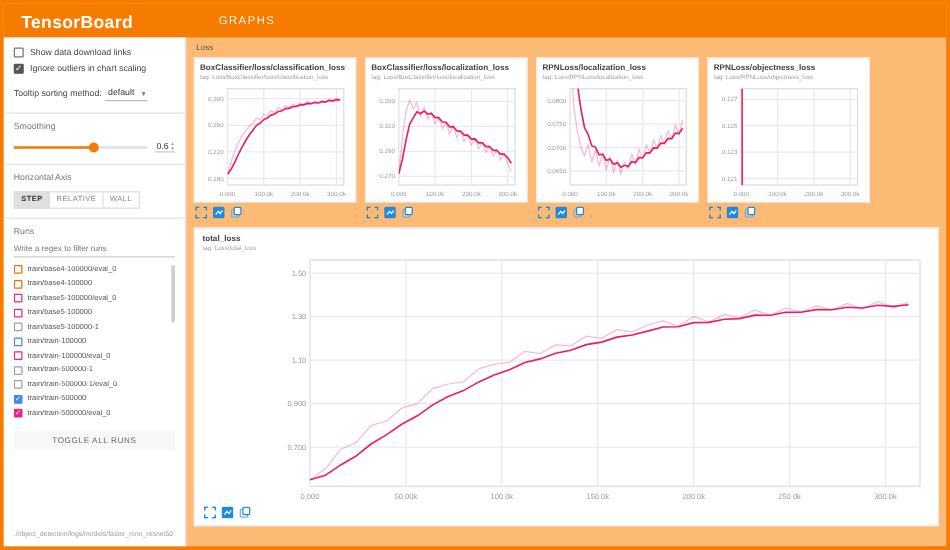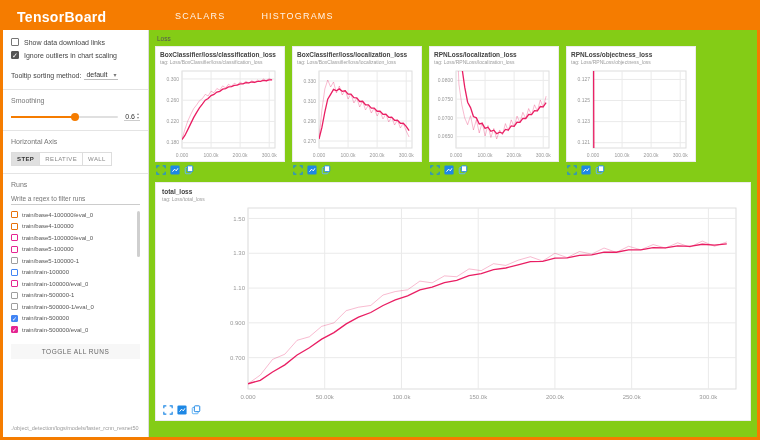--- a/index.html
+++ b/index.html
@@ -1,19 +1,19 @@
 <!DOCTYPE html>
 <html><head>
 <meta charset="utf-8">
 <style>
   *{margin:0;padding:0;box-sizing:border-box}
   html,body{width:760px;height:440px;overflow:hidden;background:#fff;
     font-family:"Liberation Sans",sans-serif;}
   .frame{width:760px;height:440px;border:3px solid #f57c00;display:flex;
-    flex-direction:column;background:#84cc16}
+    flex-direction:column;background:#fdba74}
   
   .topbar{flex:0 0 27px;background:#f57c00;display:flex;align-items:center;color:#fff}
   .app-title{font-size:14px;font-weight:bold;padding:0 14px;width:170px;letter-spacing:.3px}
   .tabs{display:flex;gap:32px;font-size:9px;letter-spacing:1.2px;height:100%;align-items:stretch}
   .tab{display:flex;align-items:center;padding:0 2px;opacity:.92;cursor:pointer;border-bottom:2px solid transparent}
   .tab.active{font-weight:bold;opacity:1;border-bottom:2px solid #fff}
   
   .body{flex:1;display:flex;min-height:0}
   .sidebar{flex:0 0 146px;background:#fff;border-right:1px solid #ddd;
     padding:8px 8px 4px 8px;font-size:7px;color:#444;display:flex;flex-direction:column;min-height:0}
@@ -64,22 +64,21 @@
   .big-card{background:#fff;border:1px solid #ececec;padding:5px 6px 2px 6px}
 </style>
 </head>
 <body>
 
 <div class="frame">
 
   <header class="topbar">
     <div class="app-title">TensorBoard</div>
     <nav class="tabs">
-      <span class="tab">SCALARS</span>
-      <span class="tab">HISTOGRAMS</span>
+      <span class="tab">GRAPHS</span>
     </nav>
   </header>
 
   <div class="body">
 
     <aside class="sidebar">
 
       <div class="opt-row">
         <span class="cb"></span>
         <span>Show data download links</span>

